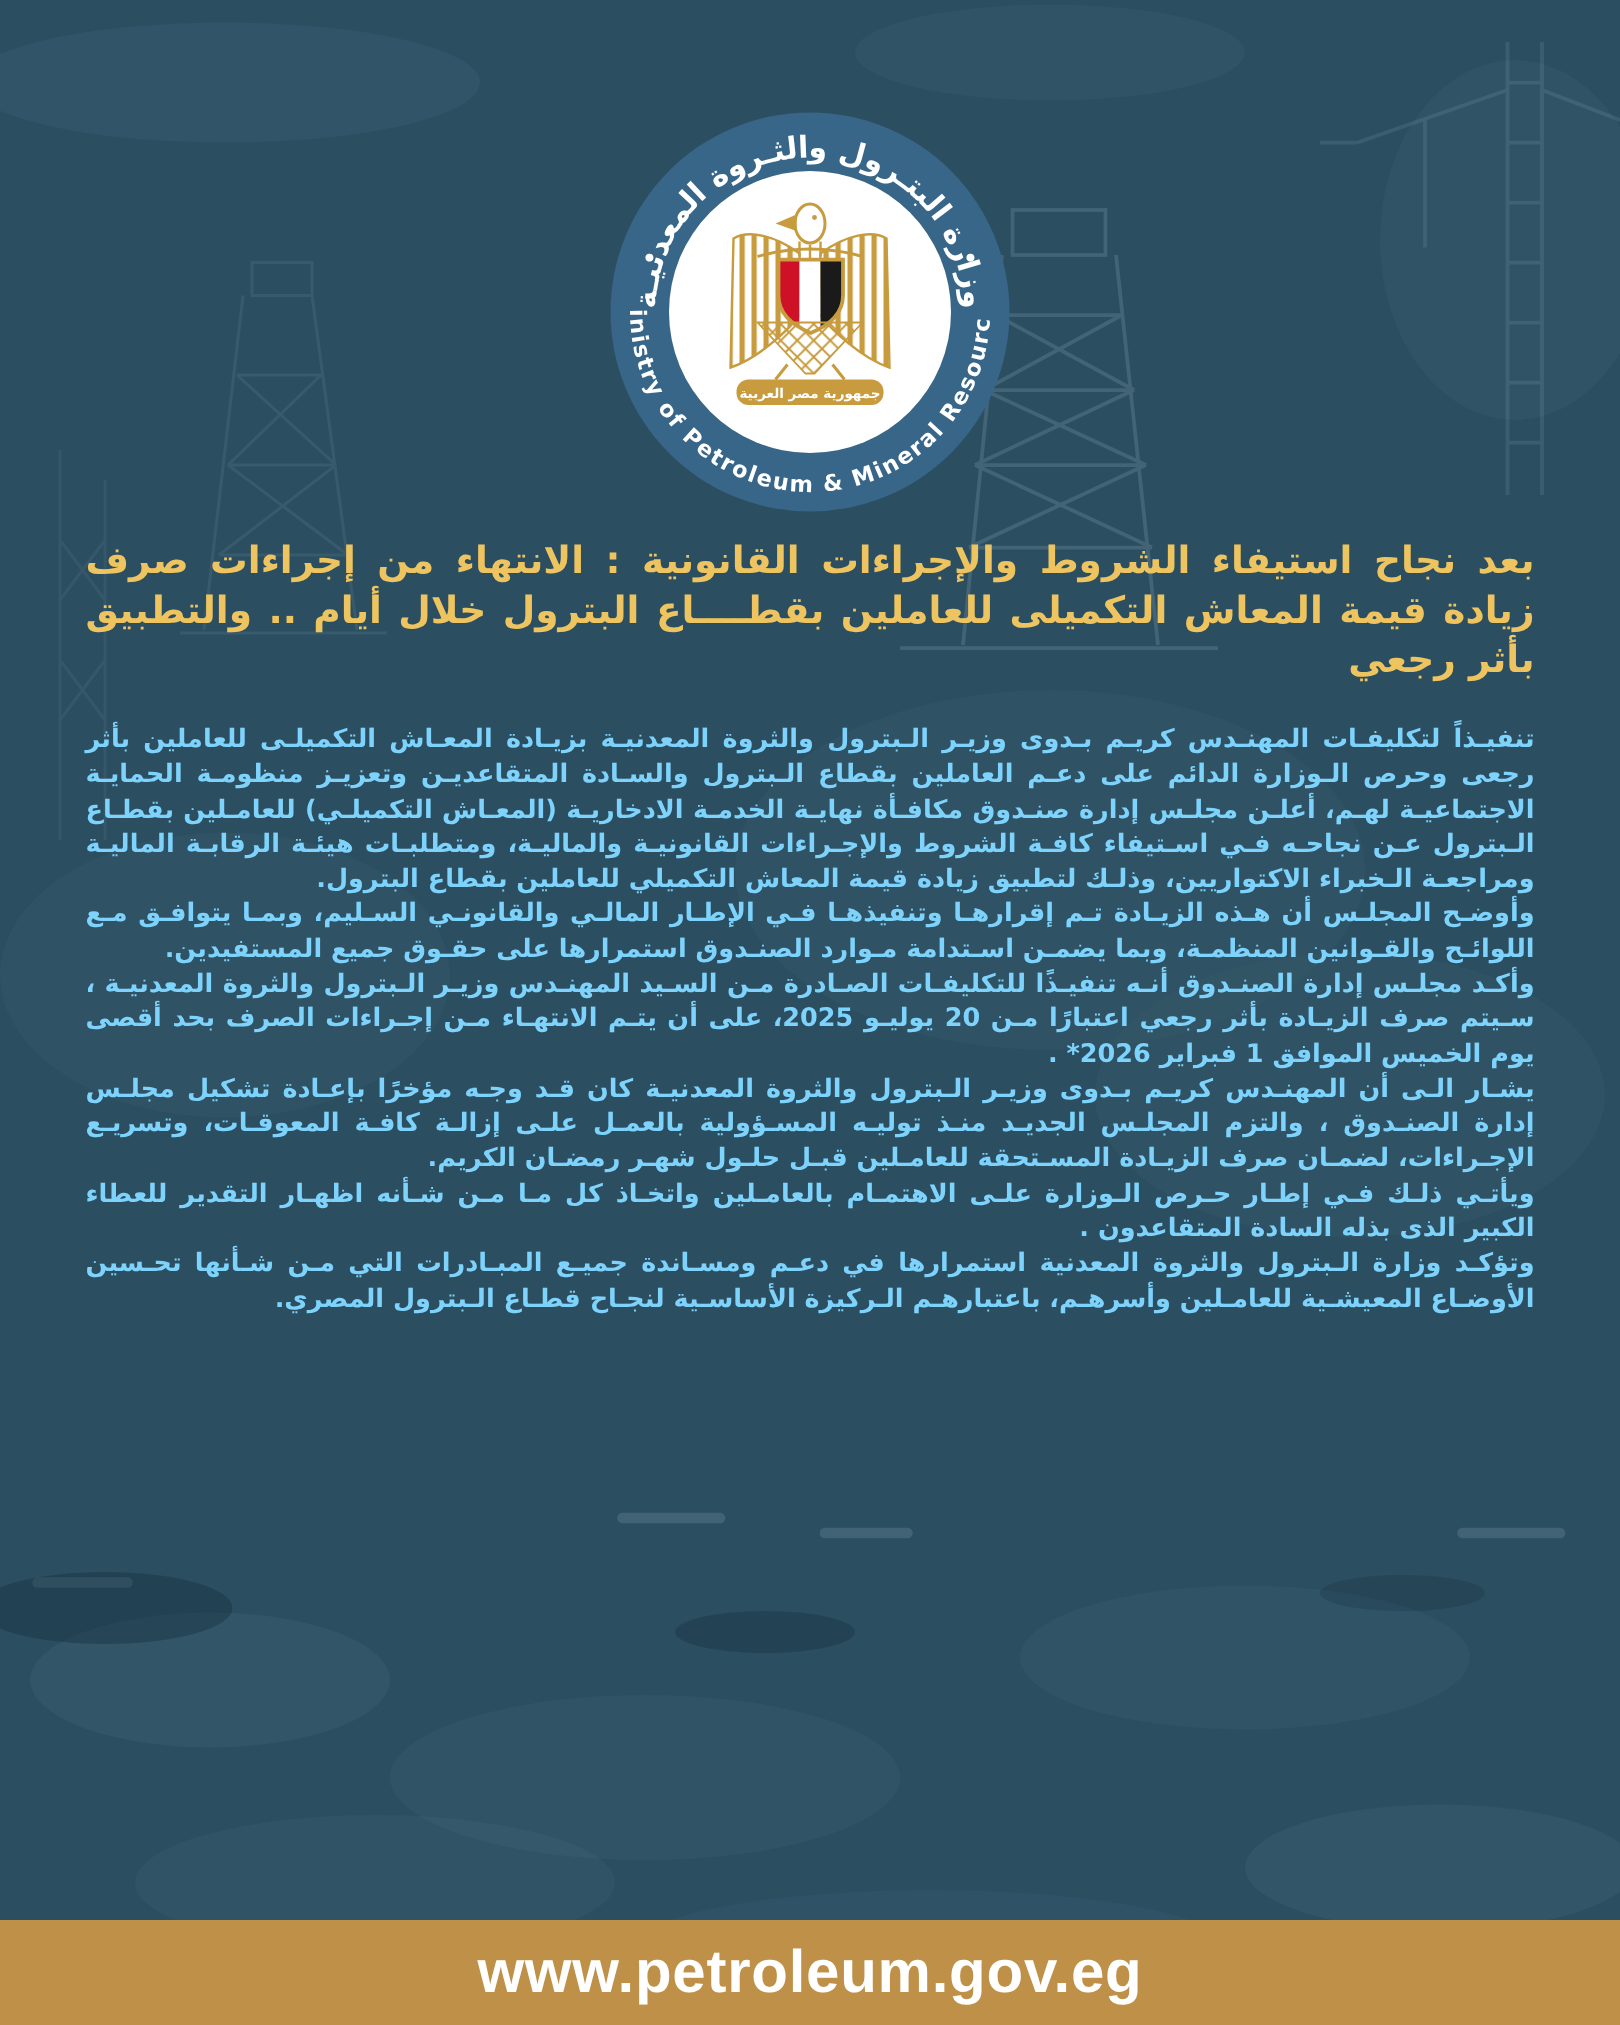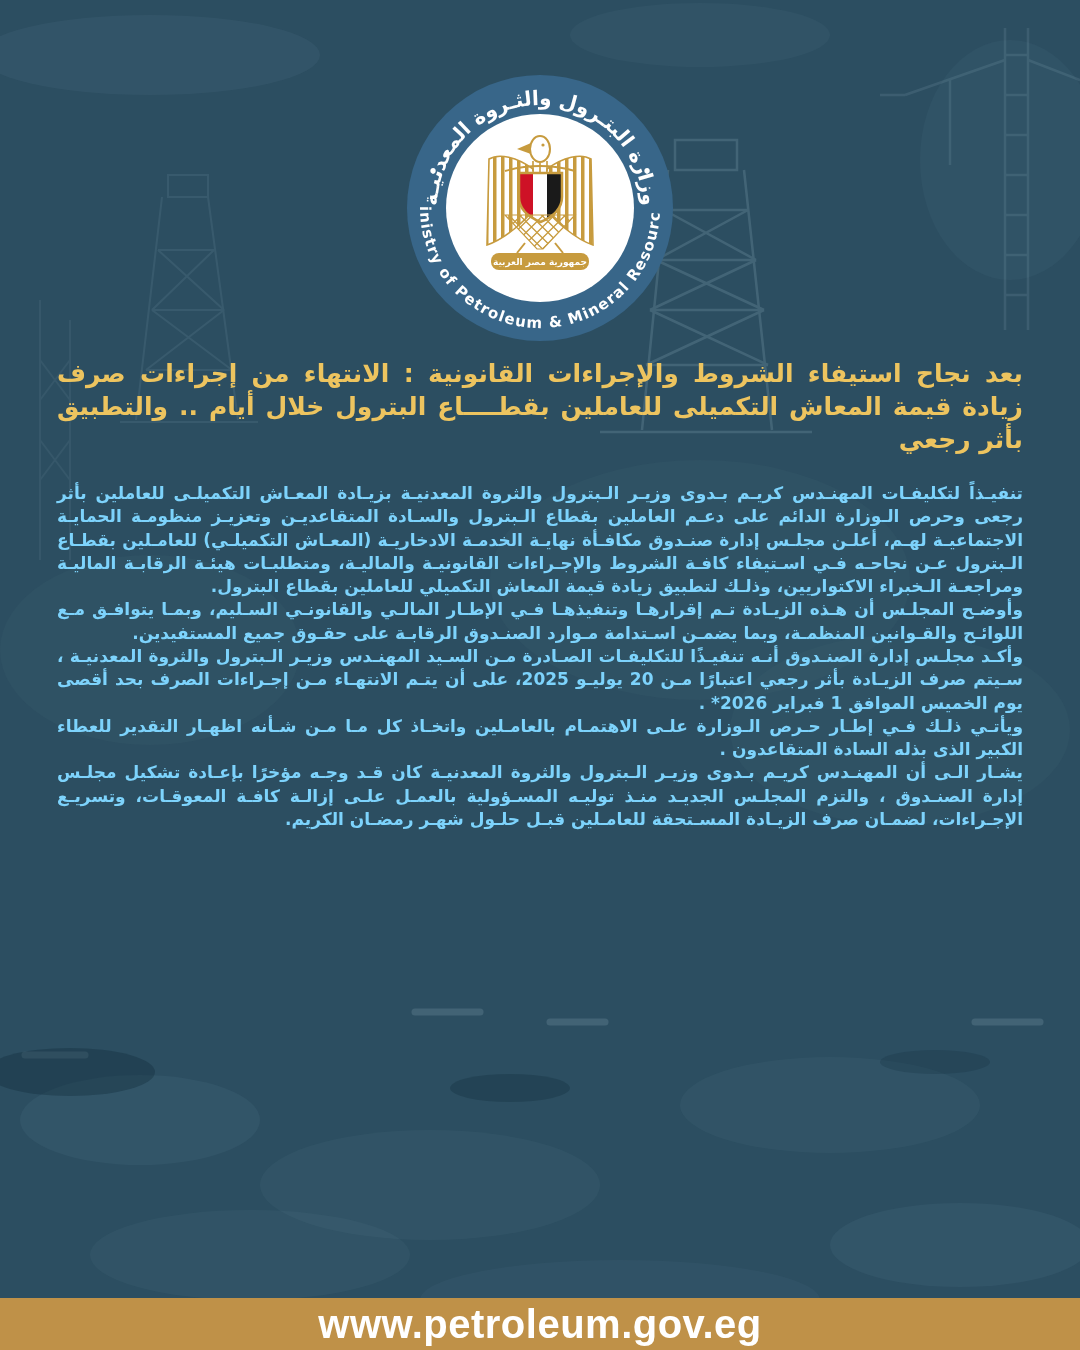--- a/index.html
+++ b/index.html
@@ -20,21 +20,21 @@
     direction:rtl;text-align:justify;text-align-last:right;
     color:#edc45f;font-size:25px;font-weight:bold;line-height:1.32;
   }
   .bodytext{
     margin:26px 57px 12px;
     direction:rtl;text-align:justify;text-align-last:right;
     color:#7dd3fc;font-size:17px;font-weight:bold;line-height:1.37;
   }
   .bodytext p{margin:0;}
   .footer{
-    position:absolute;left:0;right:0;bottom:0;height:52px;z-index:3;
+    position:absolute;left:0;right:0;bottom:0;height:70px;z-index:3;
     background:#bf9148;display:flex;align-items:center;justify-content:center;
   }
   .footer span{
     color:#ffffff;font-weight:bold;font-size:40px;letter-spacing:.5px;
     font-family:"Liberation Sans","DejaVu Sans",sans-serif;
   }
 </style>
 </head>
 <body>
 
@@ -152,24 +152,25 @@
           <rect x="86" y="180" width="98" height="17" rx="8" fill="#c79b3e"></rect>
           <text class="banner-txt" x="135" y="192">جمهورية مصر العربية</text>
         </g>
       </svg>
     </div>
 
     <div class="headline">بعد نجاح استيفاء الشروط والإجراءات القانونية : الانتهاء من إجراءات صرف زيادة قيمة المعاش التكميلى للعاملين بقطــــاع البترول خلال أيام .. والتطبيق بأثر رجعي</div>
 
     <div class="bodytext">
       <p>تنفيـذاً لتكليفـات المهنـدس كريـم بـدوى وزيـر الـبترول والثروة المعدنيـة بزيـادة المعـاش التكميلـى للعاملين بأثر رجعى وحرص الـوزارة الدائم على دعـم العاملين بقطاع الـبترول والسـادة المتقاعديـن وتعزيـز منظومـة الحمايـة الاجتماعيـة لهـم، أعلـن مجلـس إدارة صنـدوق مكافـأة نهايـة الخدمـة الادخاريـة (المعـاش التكميلـي) للعامـلين بقطـاع الـبترول عـن نجاحـه فـي اسـتيفاء كافـة الشروط والإجـراءات القانونيـة والماليـة، ومتطلبـات هيئـة الرقابـة الماليـة ومراجعـة الـخبراء الاكتواريين، وذلـك لتطبيق زيادة قيمة المعاش التكميلي للعاملين بقطاع البترول.</p>
-      <p>وأوضـح المجلـس أن هـذه الزيـادة تـم إقرارهـا وتنفيذهـا فـي الإطـار المالـي والقانونـي السـليم، وبمـا يتوافـق مـع اللوائـح والقـوانين المنظمـة، وبما يضمـن اسـتدامة مـوارد الصنـدوق الرقابـة على حقـوق جميع المستفيدين.</p>
+      <p>وأوضـح المجلـس أن هـذه الزيـادة تـم إقرارهـا وتنفيذهـا فـي الإطـار المالـي والقانونـي السـليم، وبمـا يتوافـق مـع اللوائـح والقـوانين المنظمـة، وبما يضمـن اسـتدامة مـوارد الصنـدوق استمرارها على حقـوق جميع المستفيدين.</p>
       <p>وأكـد مجلـس إدارة الصنـدوق أنـه تنفيـذًا للتكليفـات الصـادرة مـن السـيد المهنـدس وزيـر الـبترول والثروة المعدنيـة ، سـيتم صرف الزيـادة بأثر رجعي اعتبارًا مـن 20 يوليـو 2025، على أن يتـم الانتهـاء مـن إجـراءات الصرف بحد أقصى يوم الخميس الموافق 1 فبراير 2026* .</p>
+      <p>يشـار الـى أن المهنـدس كريـم بـدوى وزيـر الـبترول والثروة المعدنيـة كان قـد وجـه مؤخرًا بإعـادة تشكيل مجلـس إدارة الصنـدوق ، والتزم المجلـس الجديـد منـذ توليـه المسـؤولية بالعمـل علـى إزالـة كافـة المعوقـات، وتسريـع الإجـراءات، لضمـان صرف الزيـادة المسـتحقة للعامـلين قبـل حلـول شهـر رمضـان الكريم.</p>
       <p>ويأتـي ذلـك فـي إطـار حـرص الـوزارة علـى الاهتمـام بالعامـلين واتخـاذ كل مـا مـن شـأنه اظهـار التقدير للعطاء الكبير الذى بذله السادة المتقاعدون .</p>
-      <p>يشـار الـى أن المهنـدس كريـم بـدوى وزيـر الـبترول والثروة المعدنيـة كان قـد وجـه مؤخرًا بإعـادة تشكيل مجلـس إدارة الصنـدوق ، والتزم المجلـس الجديـد منـذ توليـه المسـؤولية بالعمـل علـى إزالـة كافـة المعوقـات، وتسريـع الإجـراءات، لضمـان صرف الزيـادة المسـتحقة للعامـلين قبـل حلـول شهـر رمضـان الكريم.</p>
+      <p>وتؤكـد وزارة الـبترول والثروة المعدنية استمرارها في دعـم ومسـاندة جميـع المبـادرات التي مـن شـأنها تحـسين الأوضـاع المعيشـية للعامـلين وأسرهـم، باعتبارهـم الـركيزة الأساسـية لنجـاح قطـاع الـبترول المصري.</p>
     </div>
 
   </div>
 
   <div class="footer">
     <span>www.petroleum.gov.eg</span>
   </div>
 
 </div>
 

